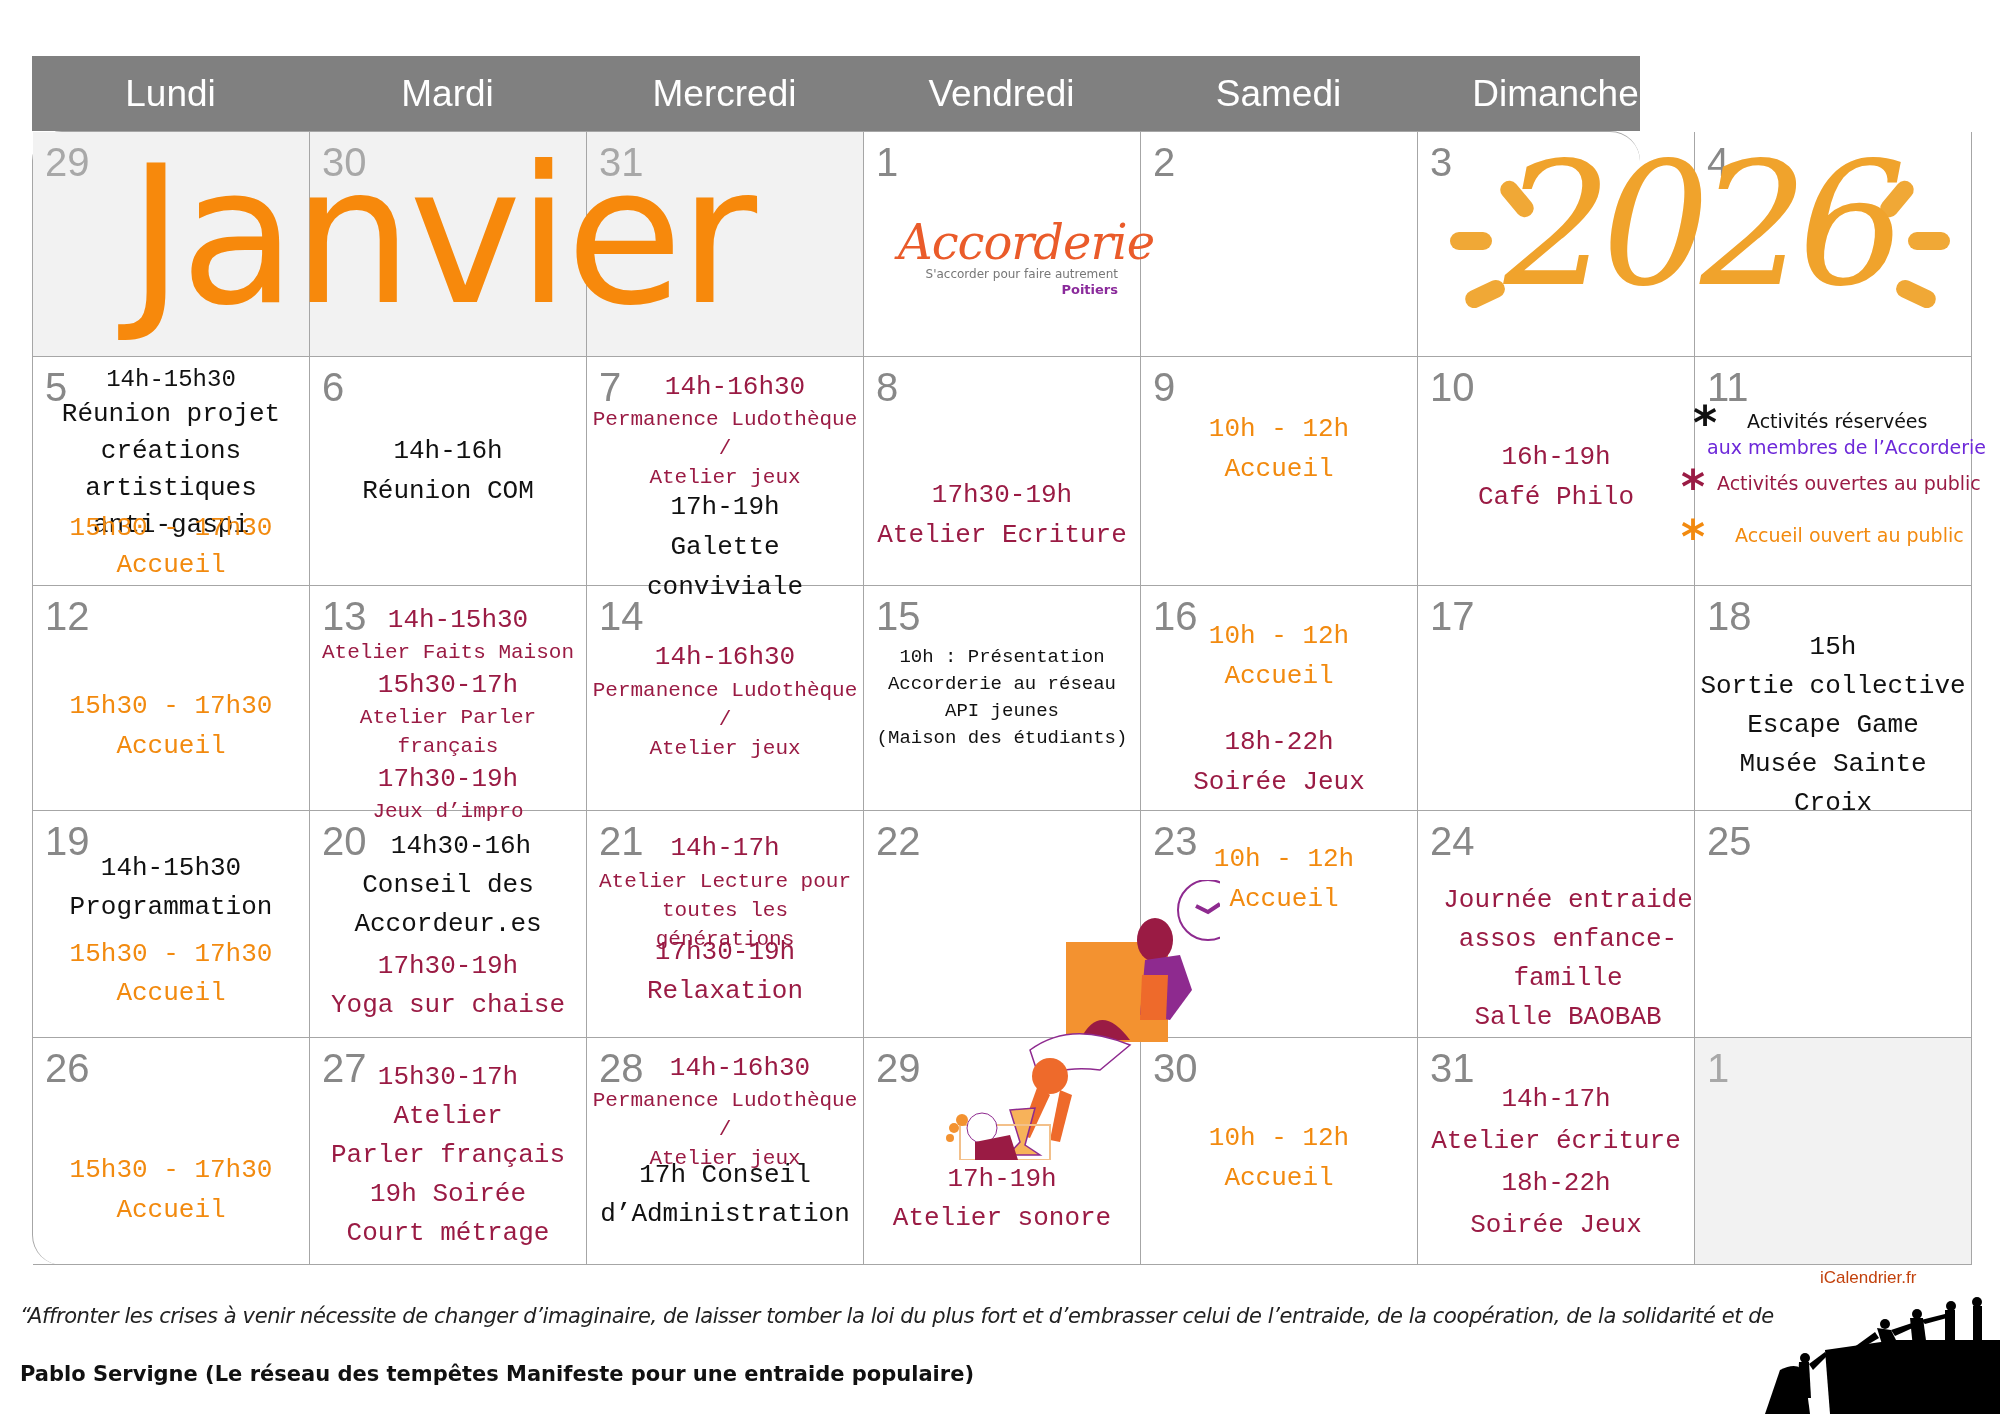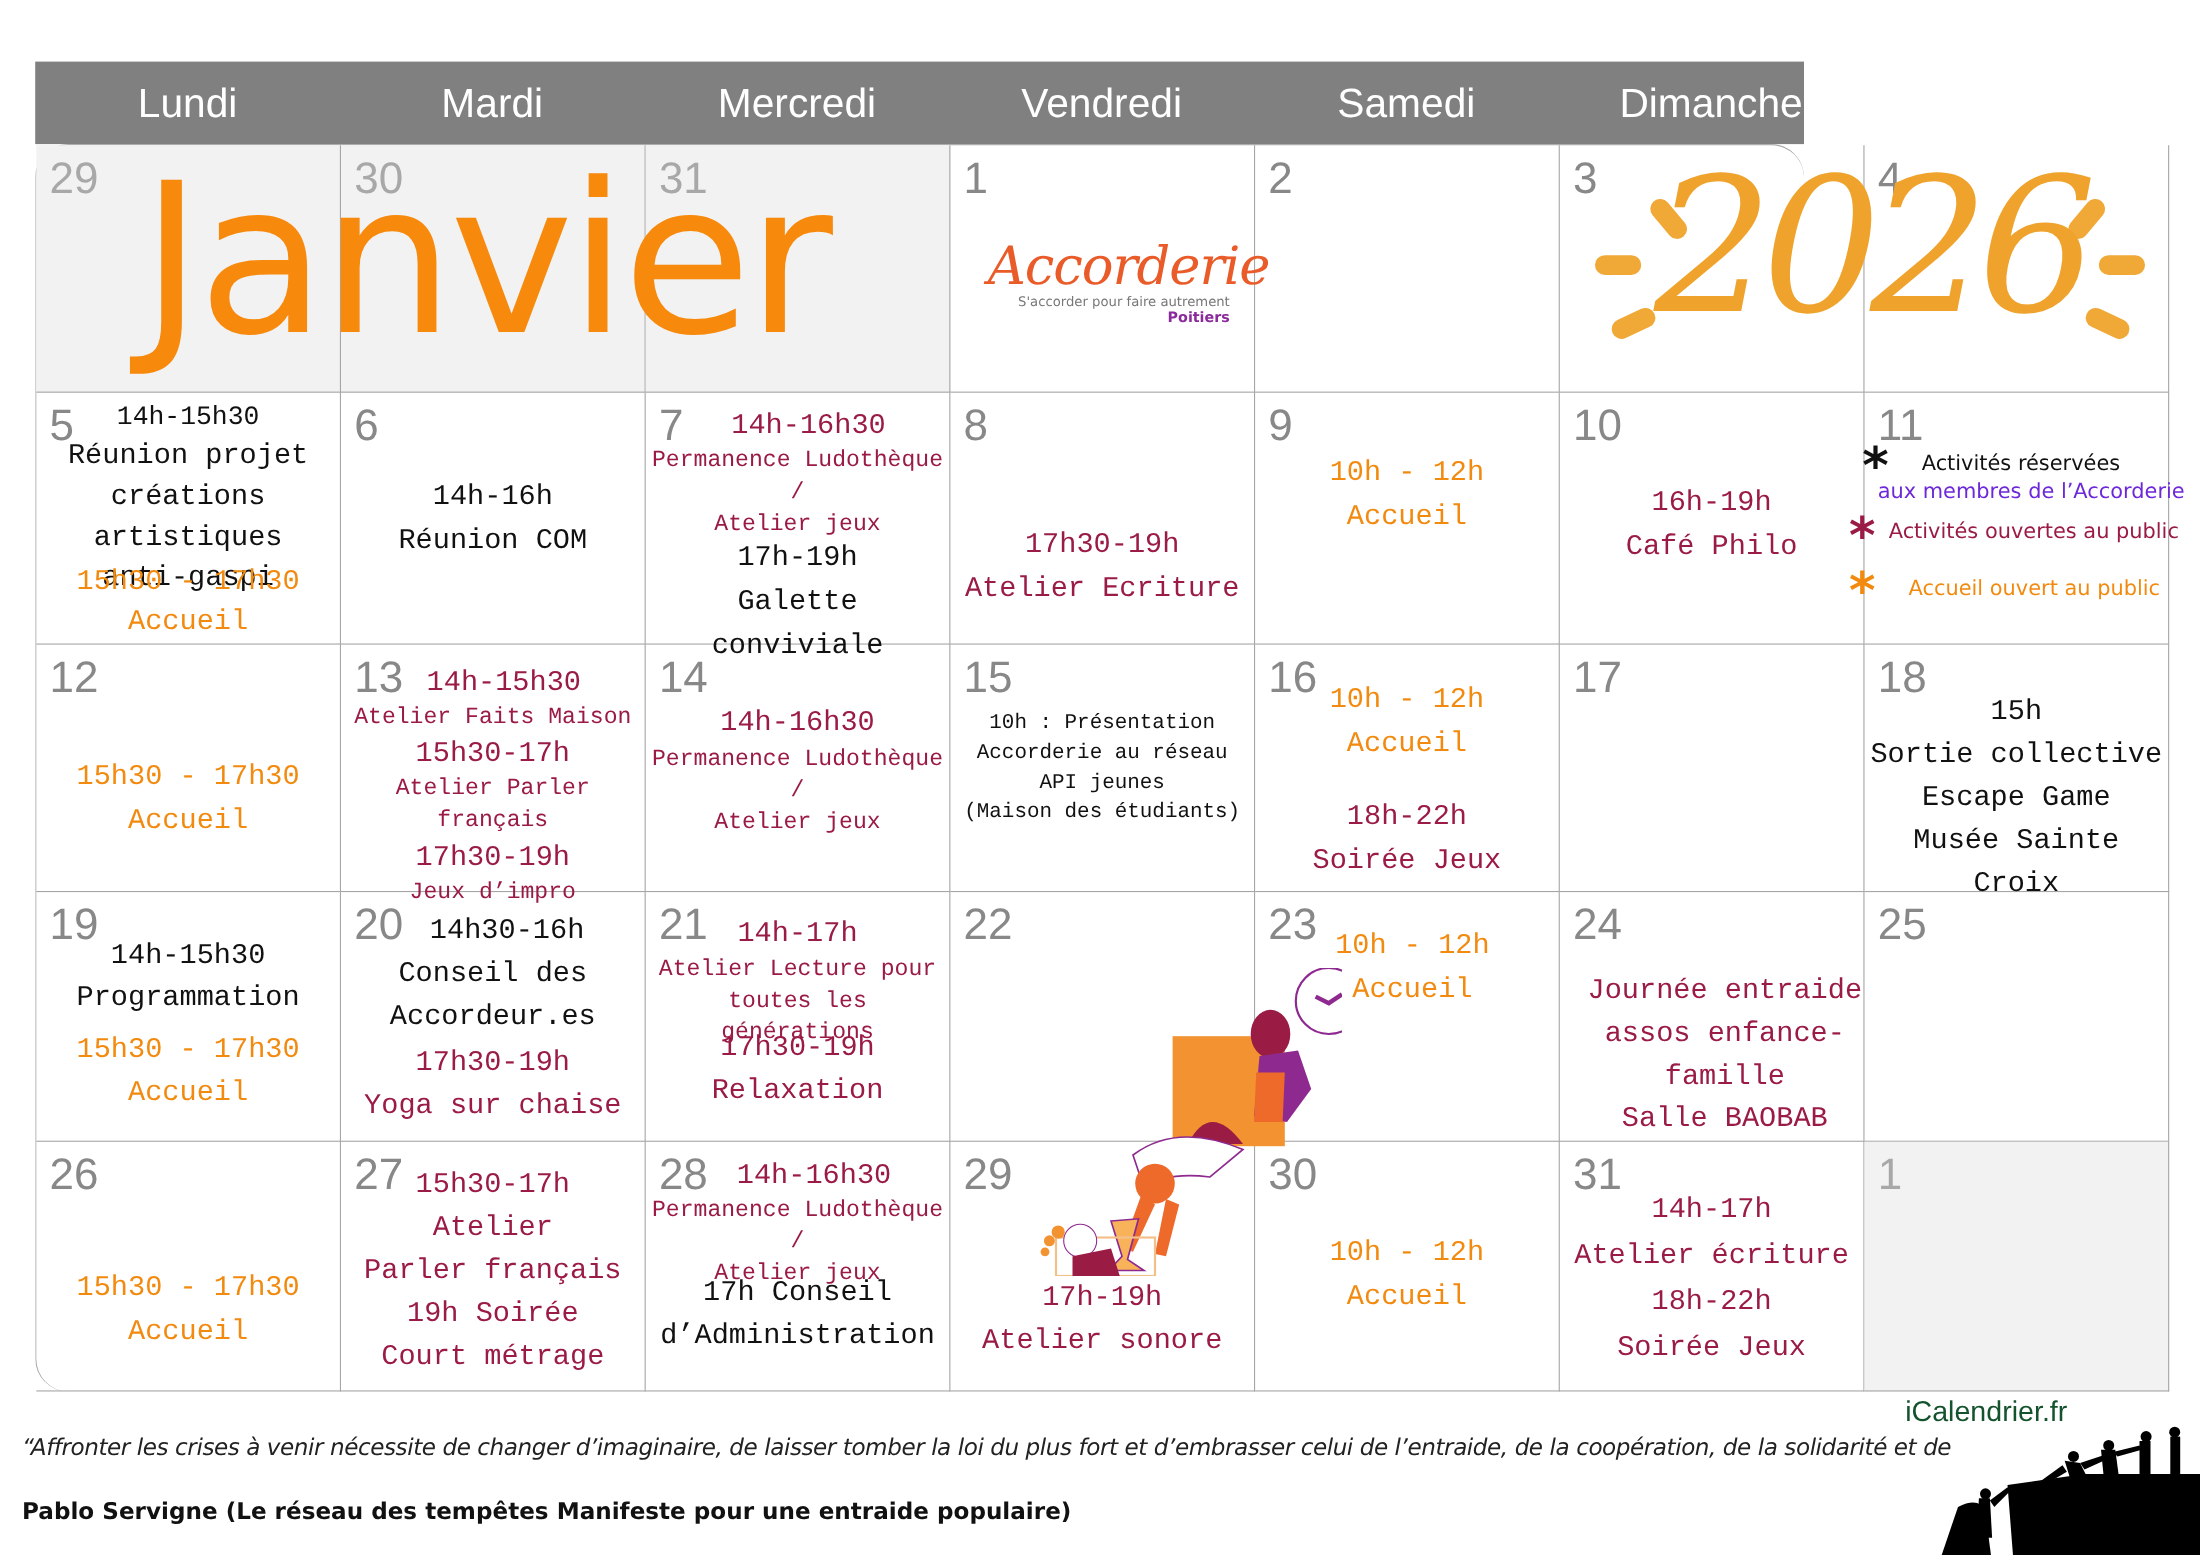--- a/index.html
+++ b/index.html
@@ -27,21 +27,21 @@
   .logo .city { font-size: 13px; font-weight: bold; color: #8a2a9b; line-height: 16px; }
   .year { position: absolute; left: 1440px; top: 150px; width: 520px; height: 190px; z-index: 2; }
   .year .digits { position: absolute; left: 60px; top: -10px; width: 400px; text-align: center; font-family: "DejaVu Serif", serif; font-style: italic; font-size: 170px; color: #f0a32c; line-height: 1; letter-spacing: -10px; }
   .ray { position: absolute; background: #f0a836; border-radius: 10px; }
   .legend { position: absolute; left: 1697px; top: 408px; width: 290px; z-index: 4; }
   .legend .row { position: relative; font-size: 19px; line-height: 26px; }
   .legend .star { font-size: 46px; font-weight: bold; line-height: 30px; position: absolute; }
   .illus { position: absolute; left: 930px; top: 880px; width: 290px; height: 280px; z-index: 3; }
   .quote { position: absolute; left: 20px; top: 1300px; width: 1800px; font-family: "DejaVu Sans", sans-serif; font-style: italic; font-size: 21px; color: #222; line-height: 33px; letter-spacing: -0.4px; }
   .author { position: absolute; left: 20px; top: 1362px; font-family: "DejaVu Sans", sans-serif; font-weight: bold; font-size: 21px; color: #111; }
-  .brand { position: absolute; left: 1732px; top: 1268px; font-family: "Liberation Sans", sans-serif; font-size: 26px; color: #14532d; }
+  .brand { position: absolute; left: 1820px; top: 1268px; font-family: "Liberation Sans", sans-serif; font-size: 17px; color: #c2410c; }
   .climb { position: absolute; left: 1745px; top: 1290px; width: 255px; height: 124px; }
 </style>
 </head>
 <body>
 
 <div class="cal">
   <div class="hdr">
     <div>Lundi</div>
     <div>Mardi</div>
     <div>Mercredi</div>

